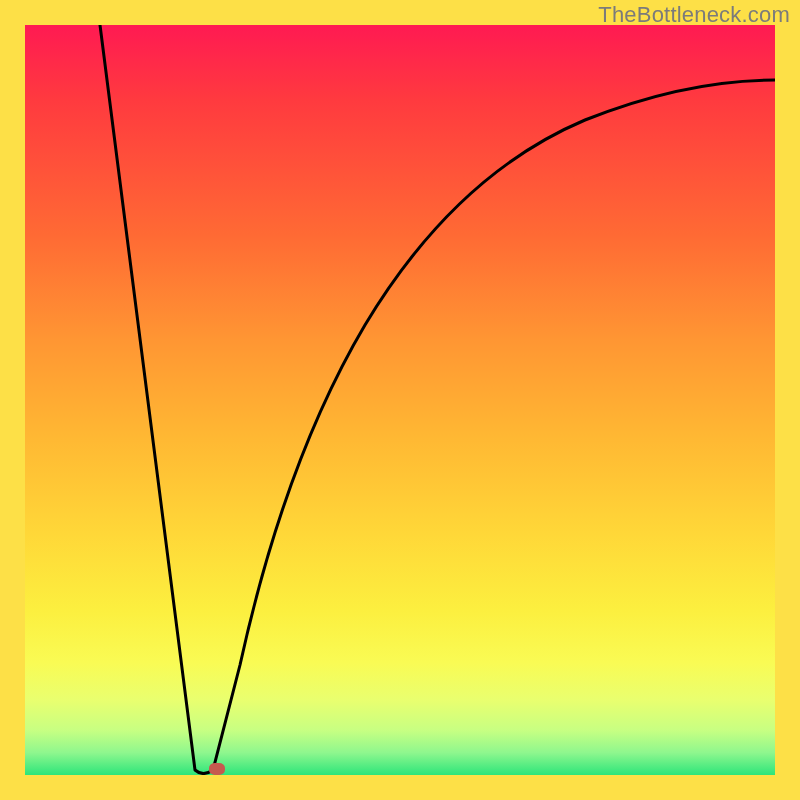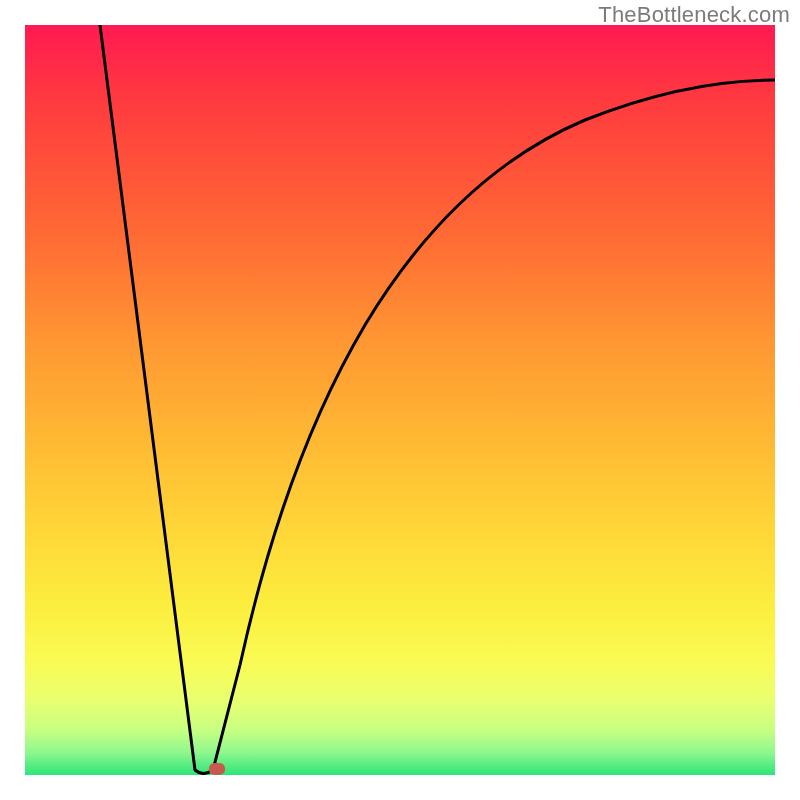--- a/index.html
+++ b/index.html
@@ -8,21 +8,21 @@
     width: 800px;
     height: 800px;
     background: #000;
     font-family: Arial, Helvetica, sans-serif;
     overflow: hidden;
   }
   .frame {
     position: relative;
     width: 800px;
     height: 800px;
-    background: #ffffff;
+    background: #fde047;
   }
   .watermark {
     position: absolute;
     top: 2px;
     right: 10px;
     color: #7b7b7b;
     font-size: 22px;
     font-weight: 400;
     letter-spacing: 0.2px;
     z-index: 5;

